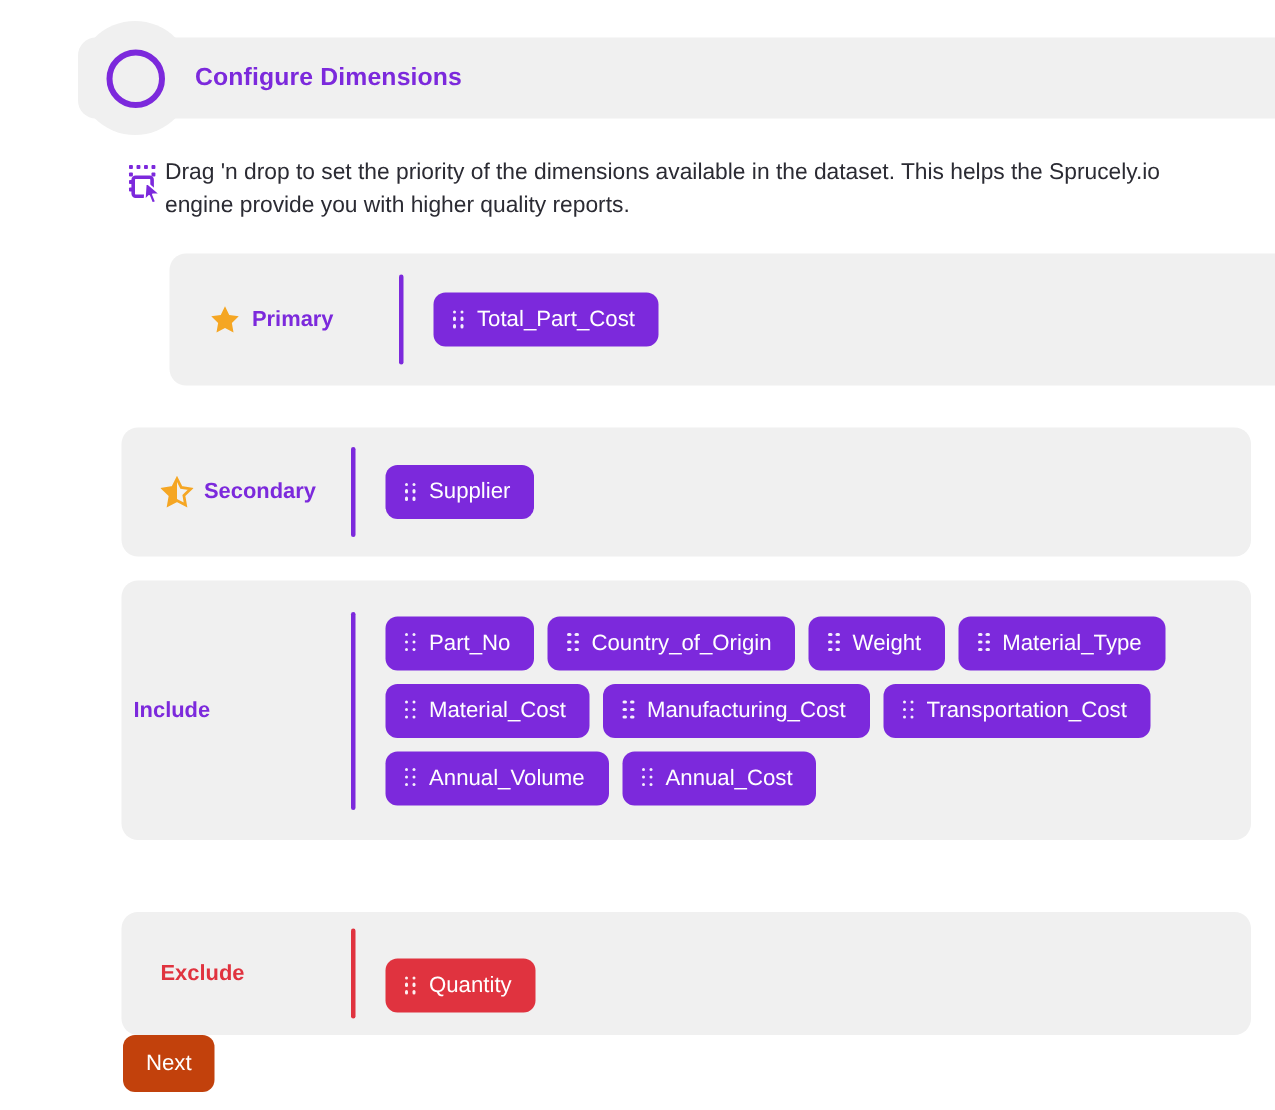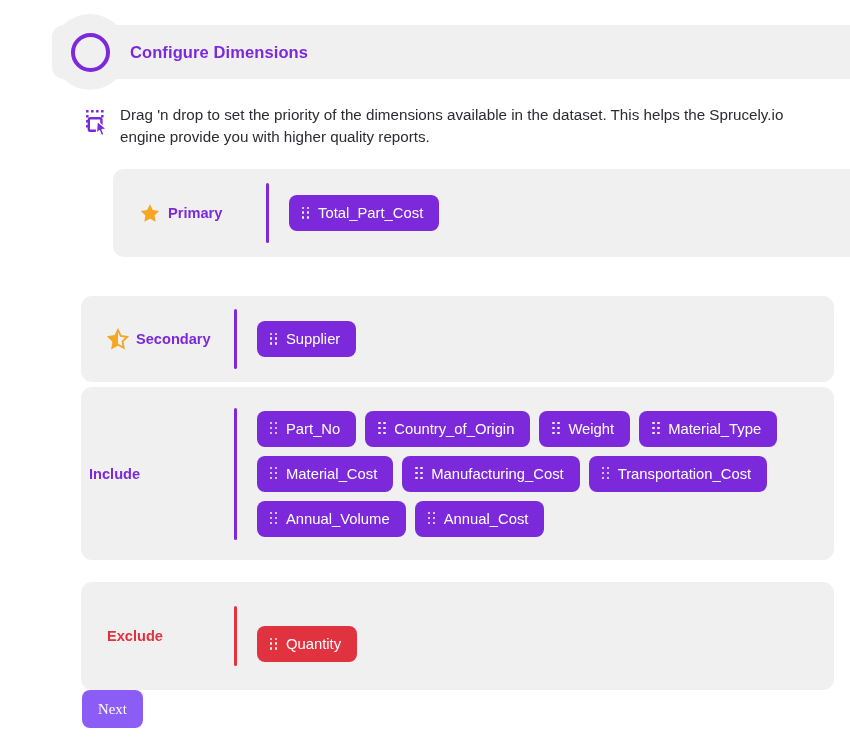--- a/index.html
+++ b/index.html
@@ -64,21 +64,20 @@
   }
 
   
   .desc-wrap {
     position: absolute;
     left: 84px;
     top: 104px;
     width: 760px;
     display: flex;
     align-items: flex-start;
-    gap: 10px;
   }
   .drag-icon {
     flex: 0 0 auto;
     width: 26px;
     height: 28px;
     margin-top: 5px;
   }
   .desc-text {
     font-size: 15.2px;
     line-height: 1.42;
@@ -90,23 +89,23 @@
   .panel {
     position: absolute;
     left: 81px;
     width: 753px;
     background: #f0f0f0;
     border-radius: 11px;
     display: flex;
     align-items: center;
   }
   .panel-primary   { top: 169px; height: 88px; margin-left: 32px; }
-  .panel-secondary { top: 296px; height: 86px; }
+  .panel-secondary { top: 285px; height: 86px; }
   .panel-include   { top: 387px; height: 173px; }
-  .panel-exclude   { top: 582px; height: 108px; justify-content: space-between; }
+  .panel-exclude   { top: 608px; height: 82px; justify-content: space-between; }
 
   .panel-label-col {
     flex: 0 0 auto;
     width: 153px;
     display: flex;
     align-items: center;
     gap: 7px;
     padding-left: 26px;
   }
   .panel-include .panel-label-col { padding-left: 8px; }
@@ -183,23 +182,23 @@
   
   .next-btn {
     position: absolute;
     left: 82px;
     top: 690px;
     min-width: 61px;
     height: 38px;
     padding: 0 15px;
     border: none;
     border-radius: 8px;
-    background: #8b5cf6;
+    background: #c2410c;
     color: #ffffff;
-    font-family: Liberation Serif, serif;
+    font-family: Liberation Sans, sans-serif;
     font-size: 14.8px;
     cursor: pointer;
     display: flex;
     align-items: center;
     justify-content: center;
   }
 </style>
 </head>
 <body>
 

